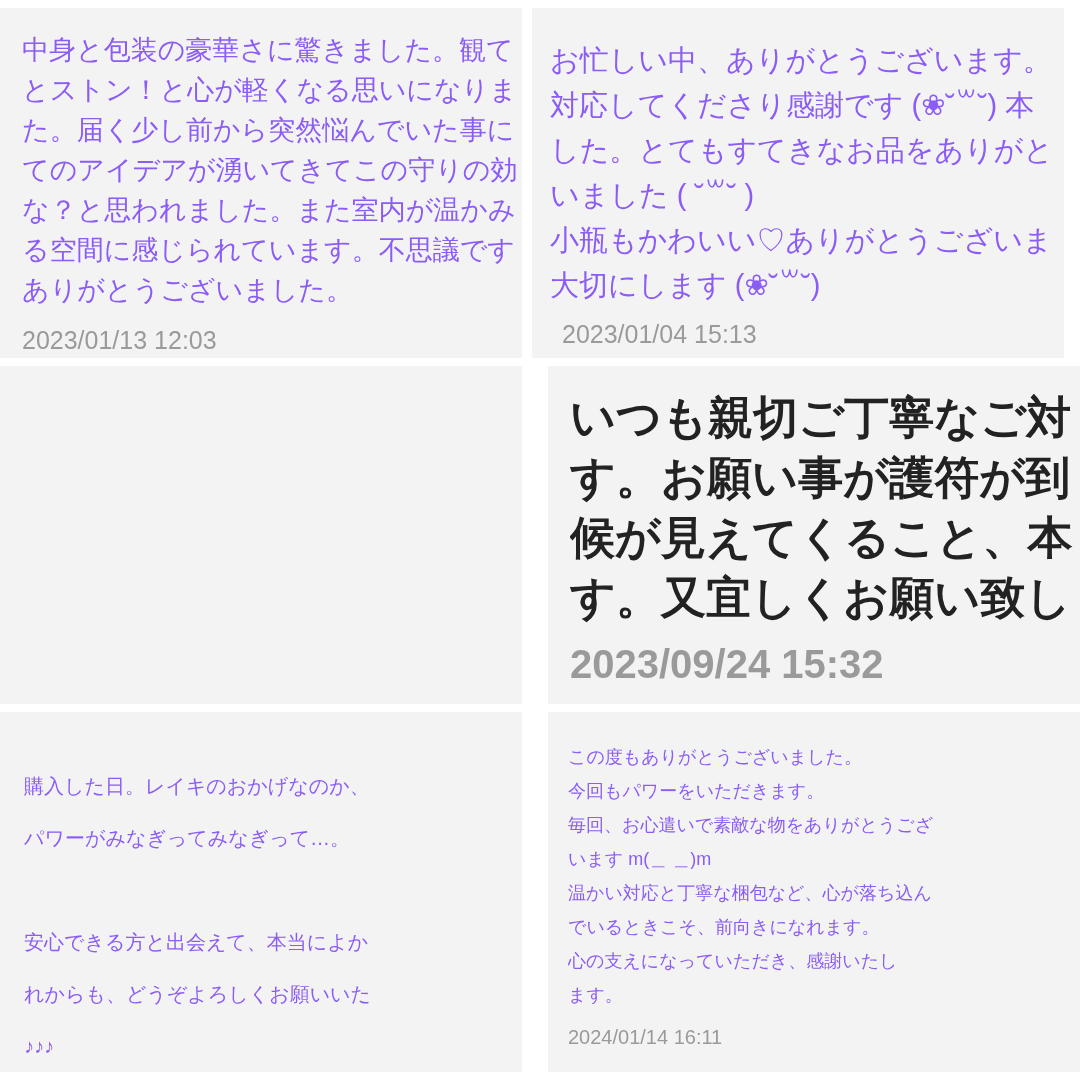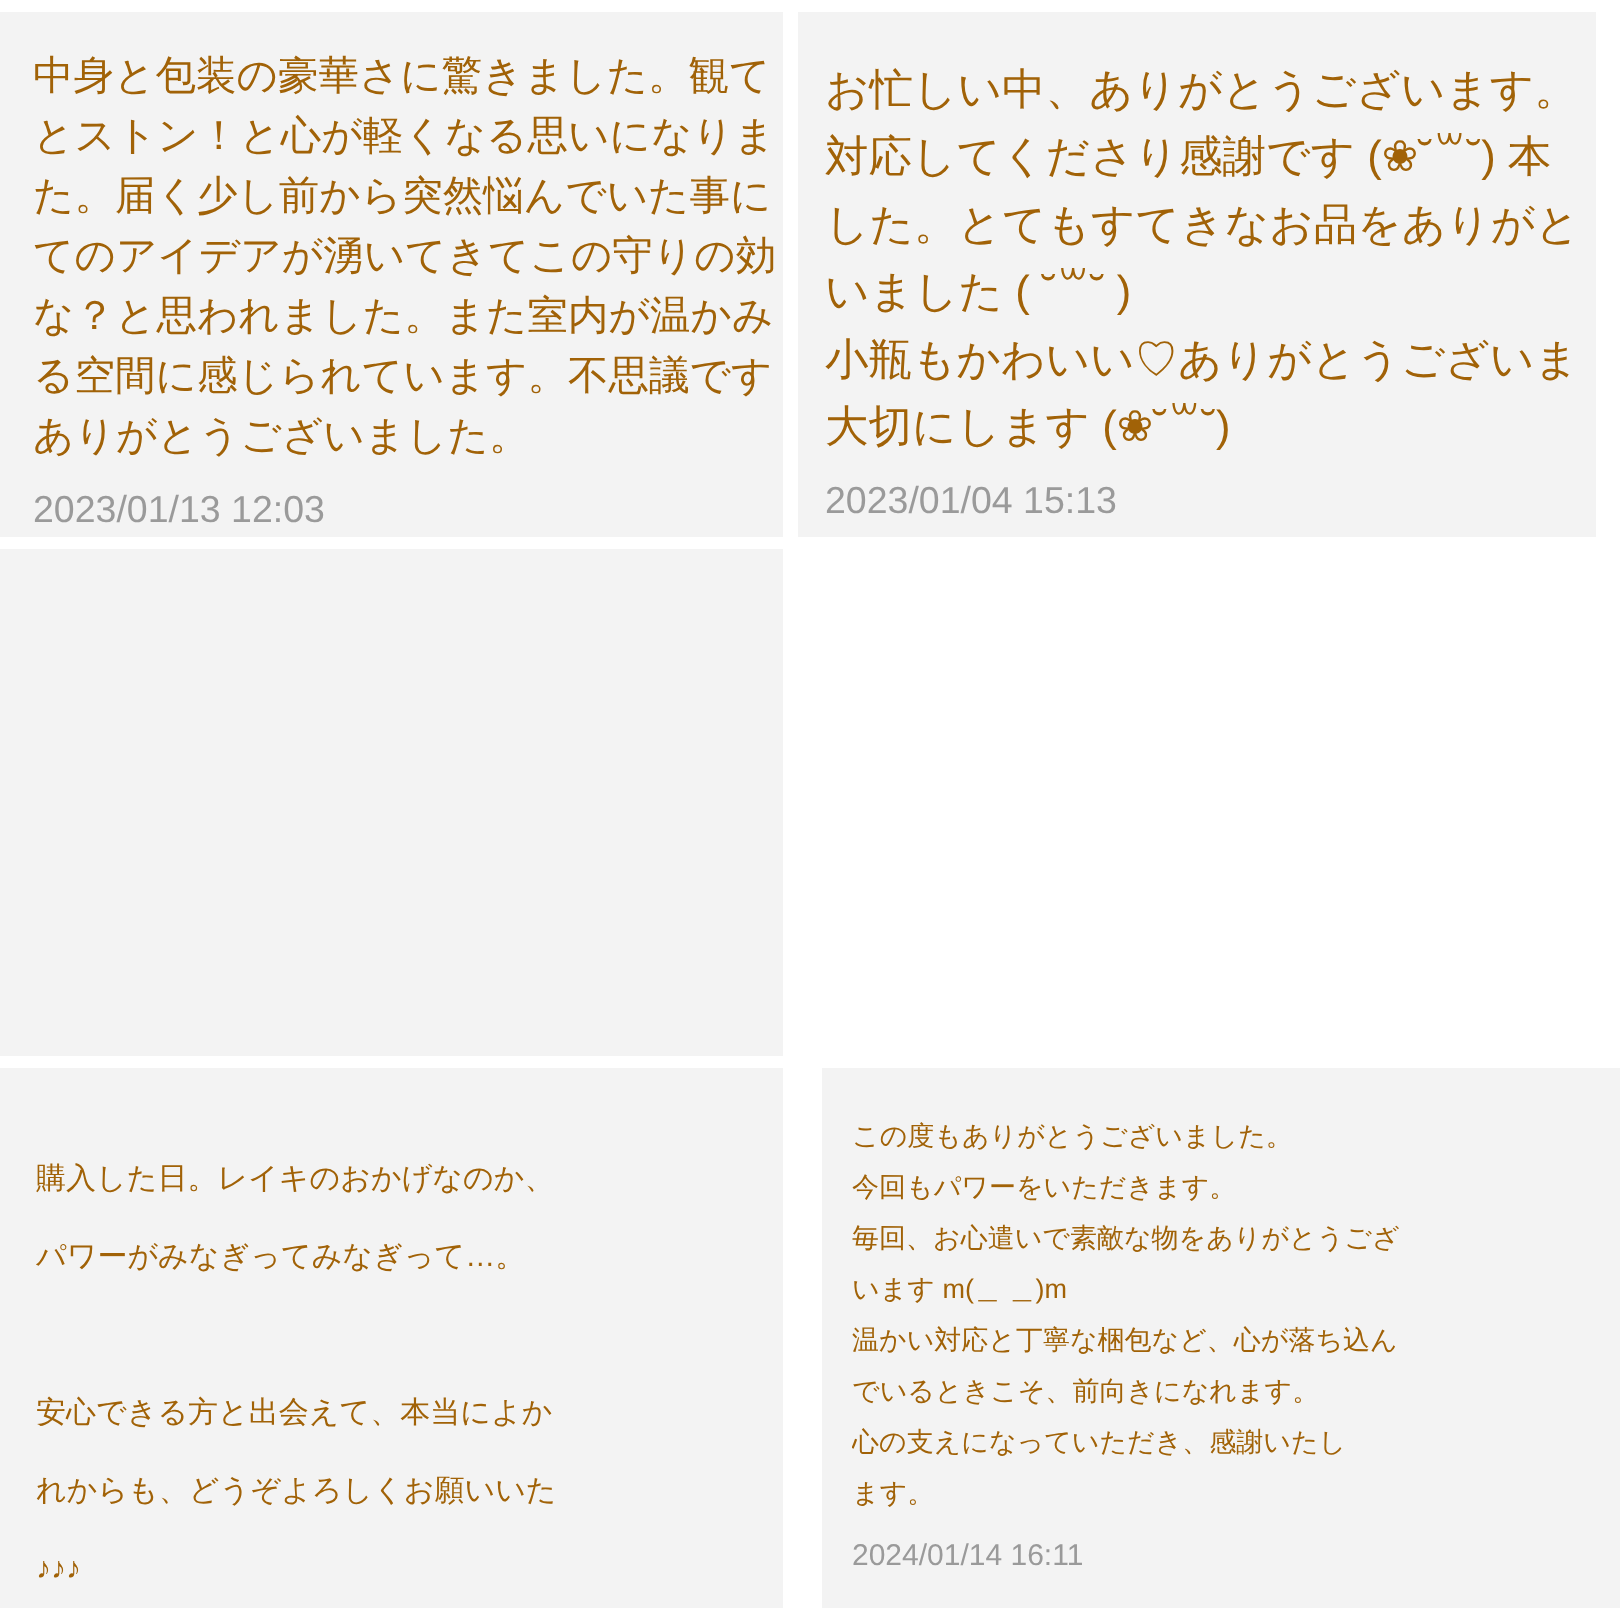--- a/index.html
+++ b/index.html
@@ -18,38 +18,38 @@
     width: 1080px;
     height: 1080px;
   }
   .card {
     position: absolute;
     background: #f3f3f3;
     overflow: hidden;
     box-sizing: border-box;
   }
   .card .body {
-    color: #a16207;
+    color: #8b5cf6;
     white-space: pre;
     overflow: hidden;
   }
   .card .date {
     color: #9a9a9a;
     white-space: pre;
   }
 
   
   #card-1 { left: 0px;   top: 8px;    width: 522px; height: 350px; padding: 22px 0 0 22px; }
   #card-1 .body { font-size: 27px; line-height: 40px; letter-spacing: 0px; }
   #card-1 .date { font-size: 25px; margin-top: 16px; }
 
   
   #card-2 { left: 532px; top: 8px;    width: 532px; height: 350px; padding: 30px 0 0 18px; }
   #card-2 .body { font-size: 29px; line-height: 45px; }
-  #card-2 .date { font-size: 25px; margin-top: 12px; }
+  #card-2 .date { font-size: 25px; margin-top: 12px; margin-left: 12px; }
 
   
   #card-3 { left: 0px;   top: 366px;  width: 522px; height: 338px; padding: 22px 0 0 30px; }
   #card-3 .body { font-size: 28px; line-height: 47px; }
   #card-3 .date { font-size: 27px; margin-top: 14px; }
 
   
   #card-4 { left: 548px; top: 366px;  width: 532px; height: 338px; padding: 22px 0 0 22px; }
   #card-4 .body { font-size: 45px; line-height: 60px; font-weight: bold; color: #222; }
   #card-4 .date { font-size: 40px; margin-top: 14px; font-weight: bold; color: #9a9a9a; }
@@ -85,20 +85,27 @@
 した。とてもすてきなお品をありがと
 いました ( ˘꒳˘ )
 小瓶もかわいい♡ありがとうございま
 大切にします (❀˘꒳˘)</div>
     <div class="date">2023/01/04 15:13</div>
   </div>
 
   <div class="card" id="card-3">
   </div>
 
+  <div class="card" id="card-4">
+    <div class="body">いつも親切ご丁寧なご対
+す。お願い事が護符が到
+候が見えてくること、本
+す。又宜しくお願い致し</div>
+    <div class="date">2023/09/24 15:32</div>
+  </div>
 
   <div class="card" id="card-5">
     <div class="body">購入した日。レイキのおかげなのか、
 パワーがみなぎってみなぎって…。
 
 安心できる方と出会えて、本当によか
 れからも、どうぞよろしくお願いいた
 ♪♪♪</div>
 
   </div>

